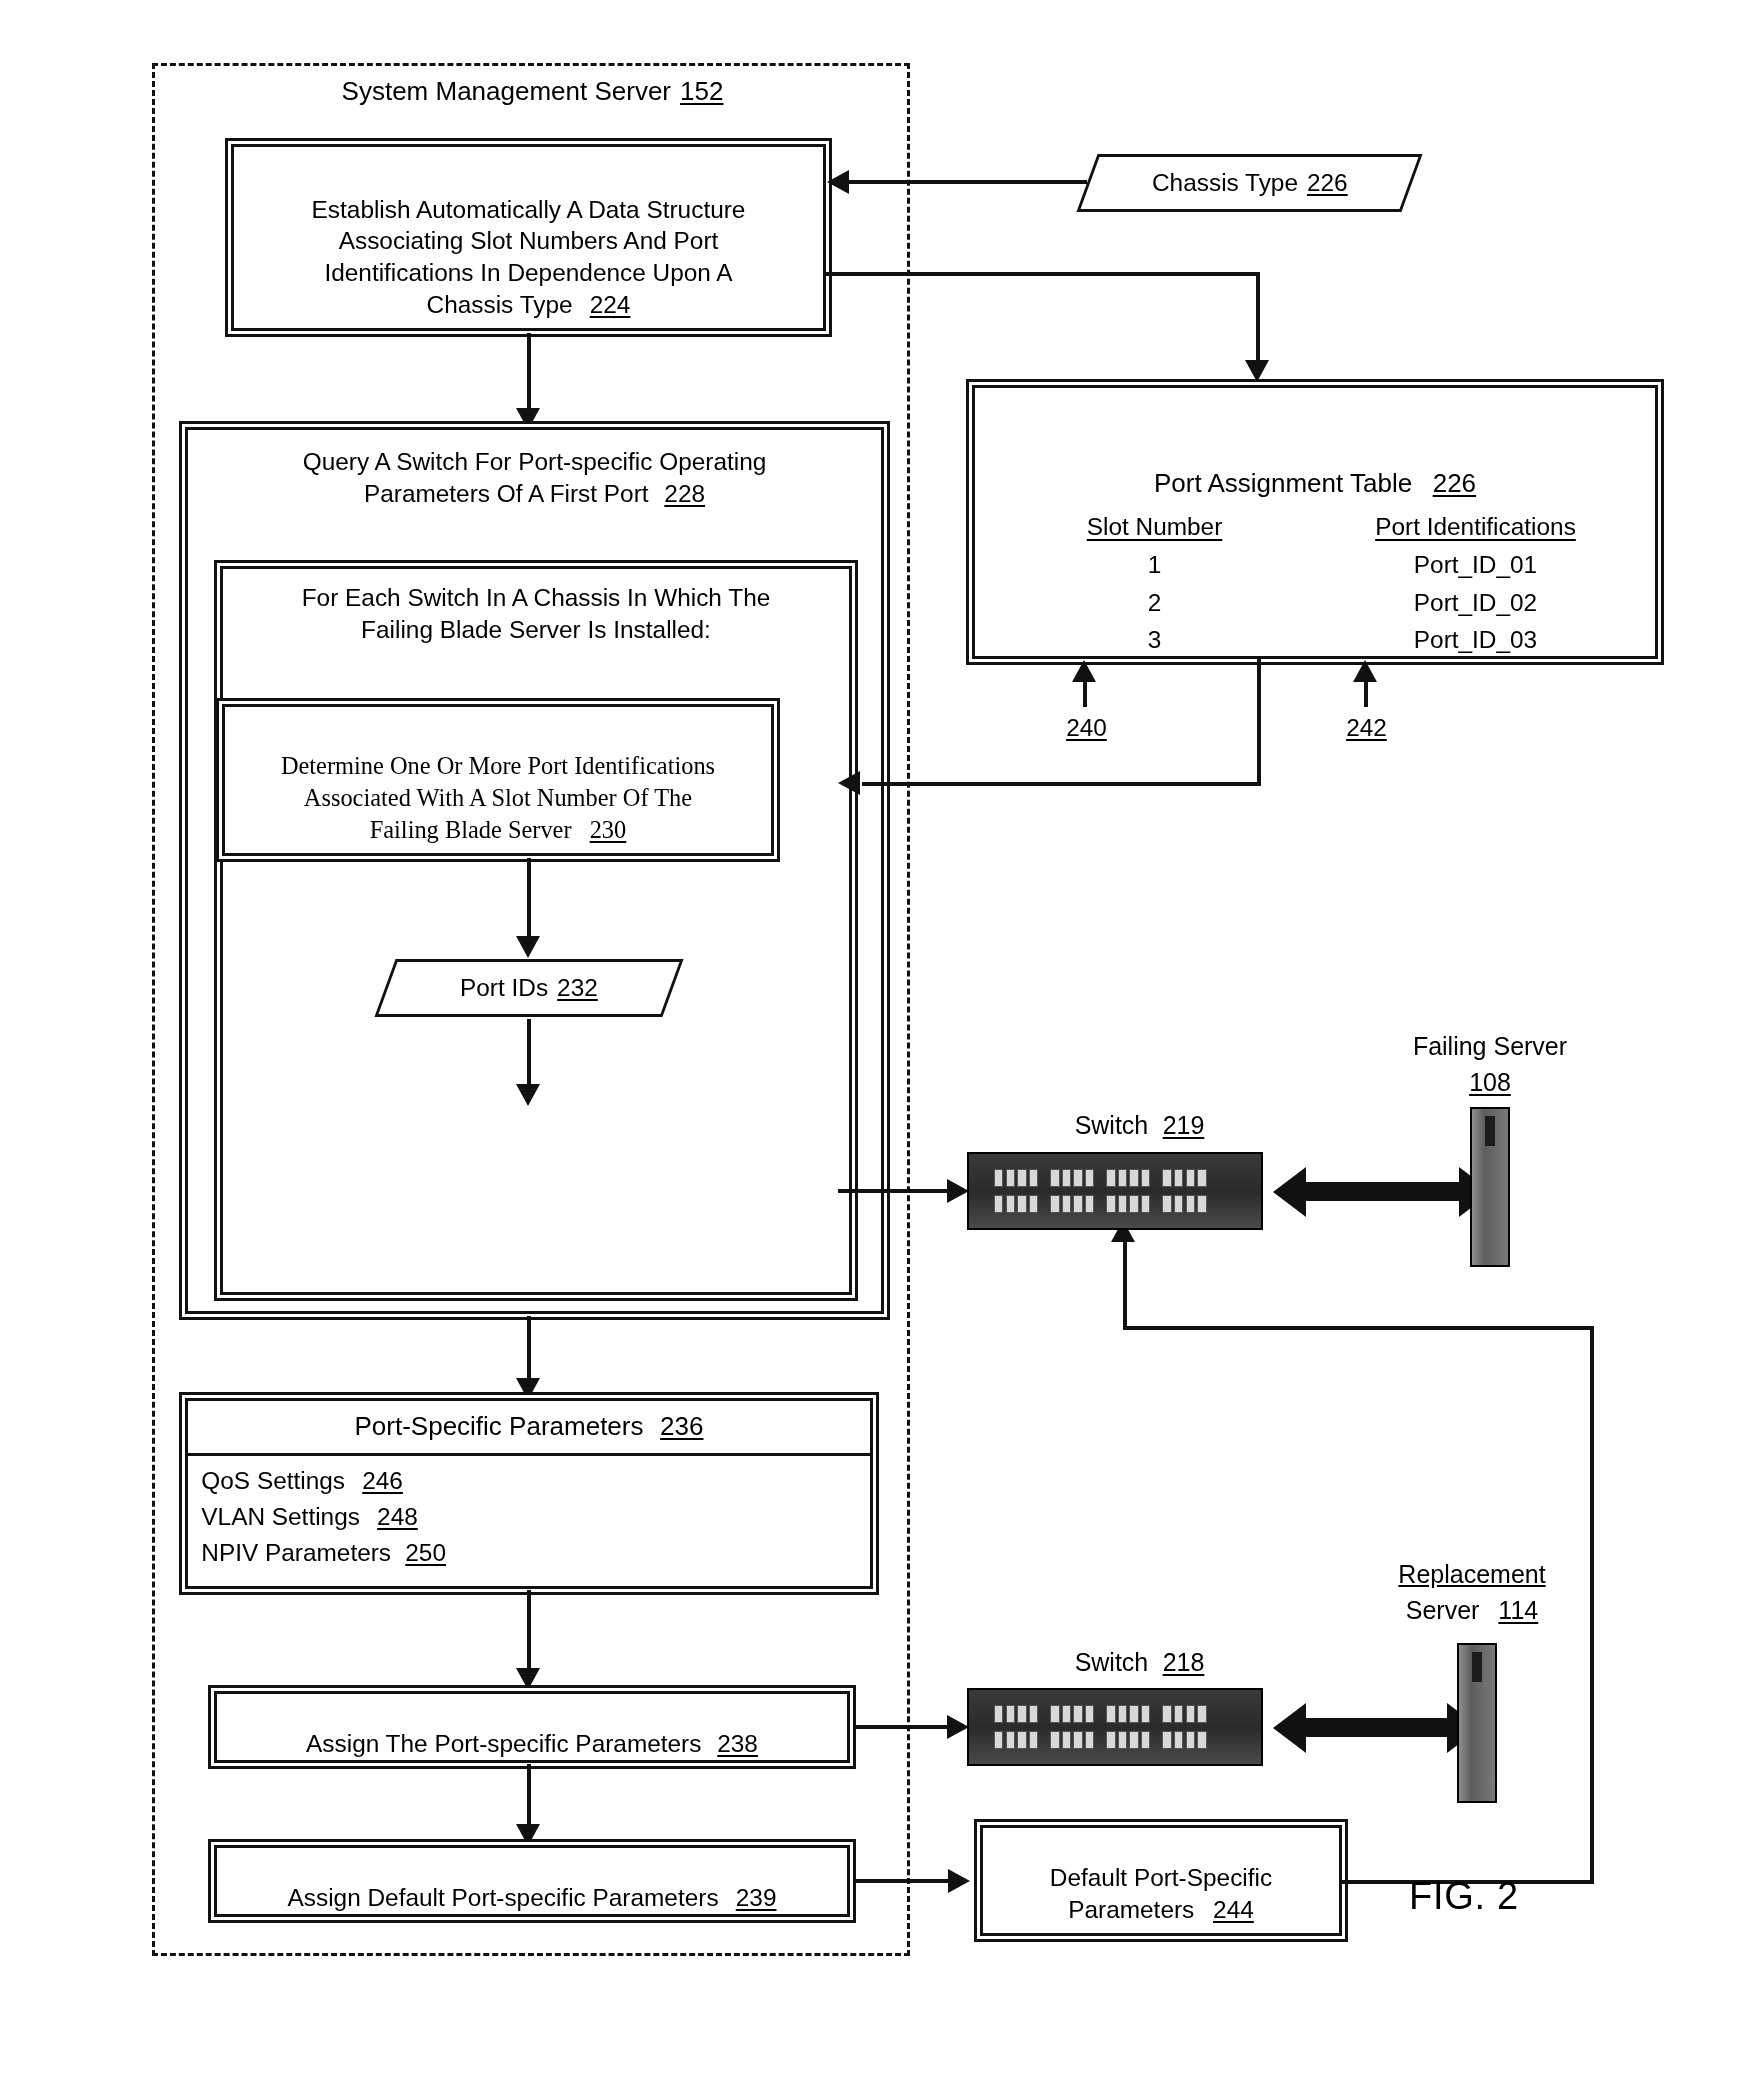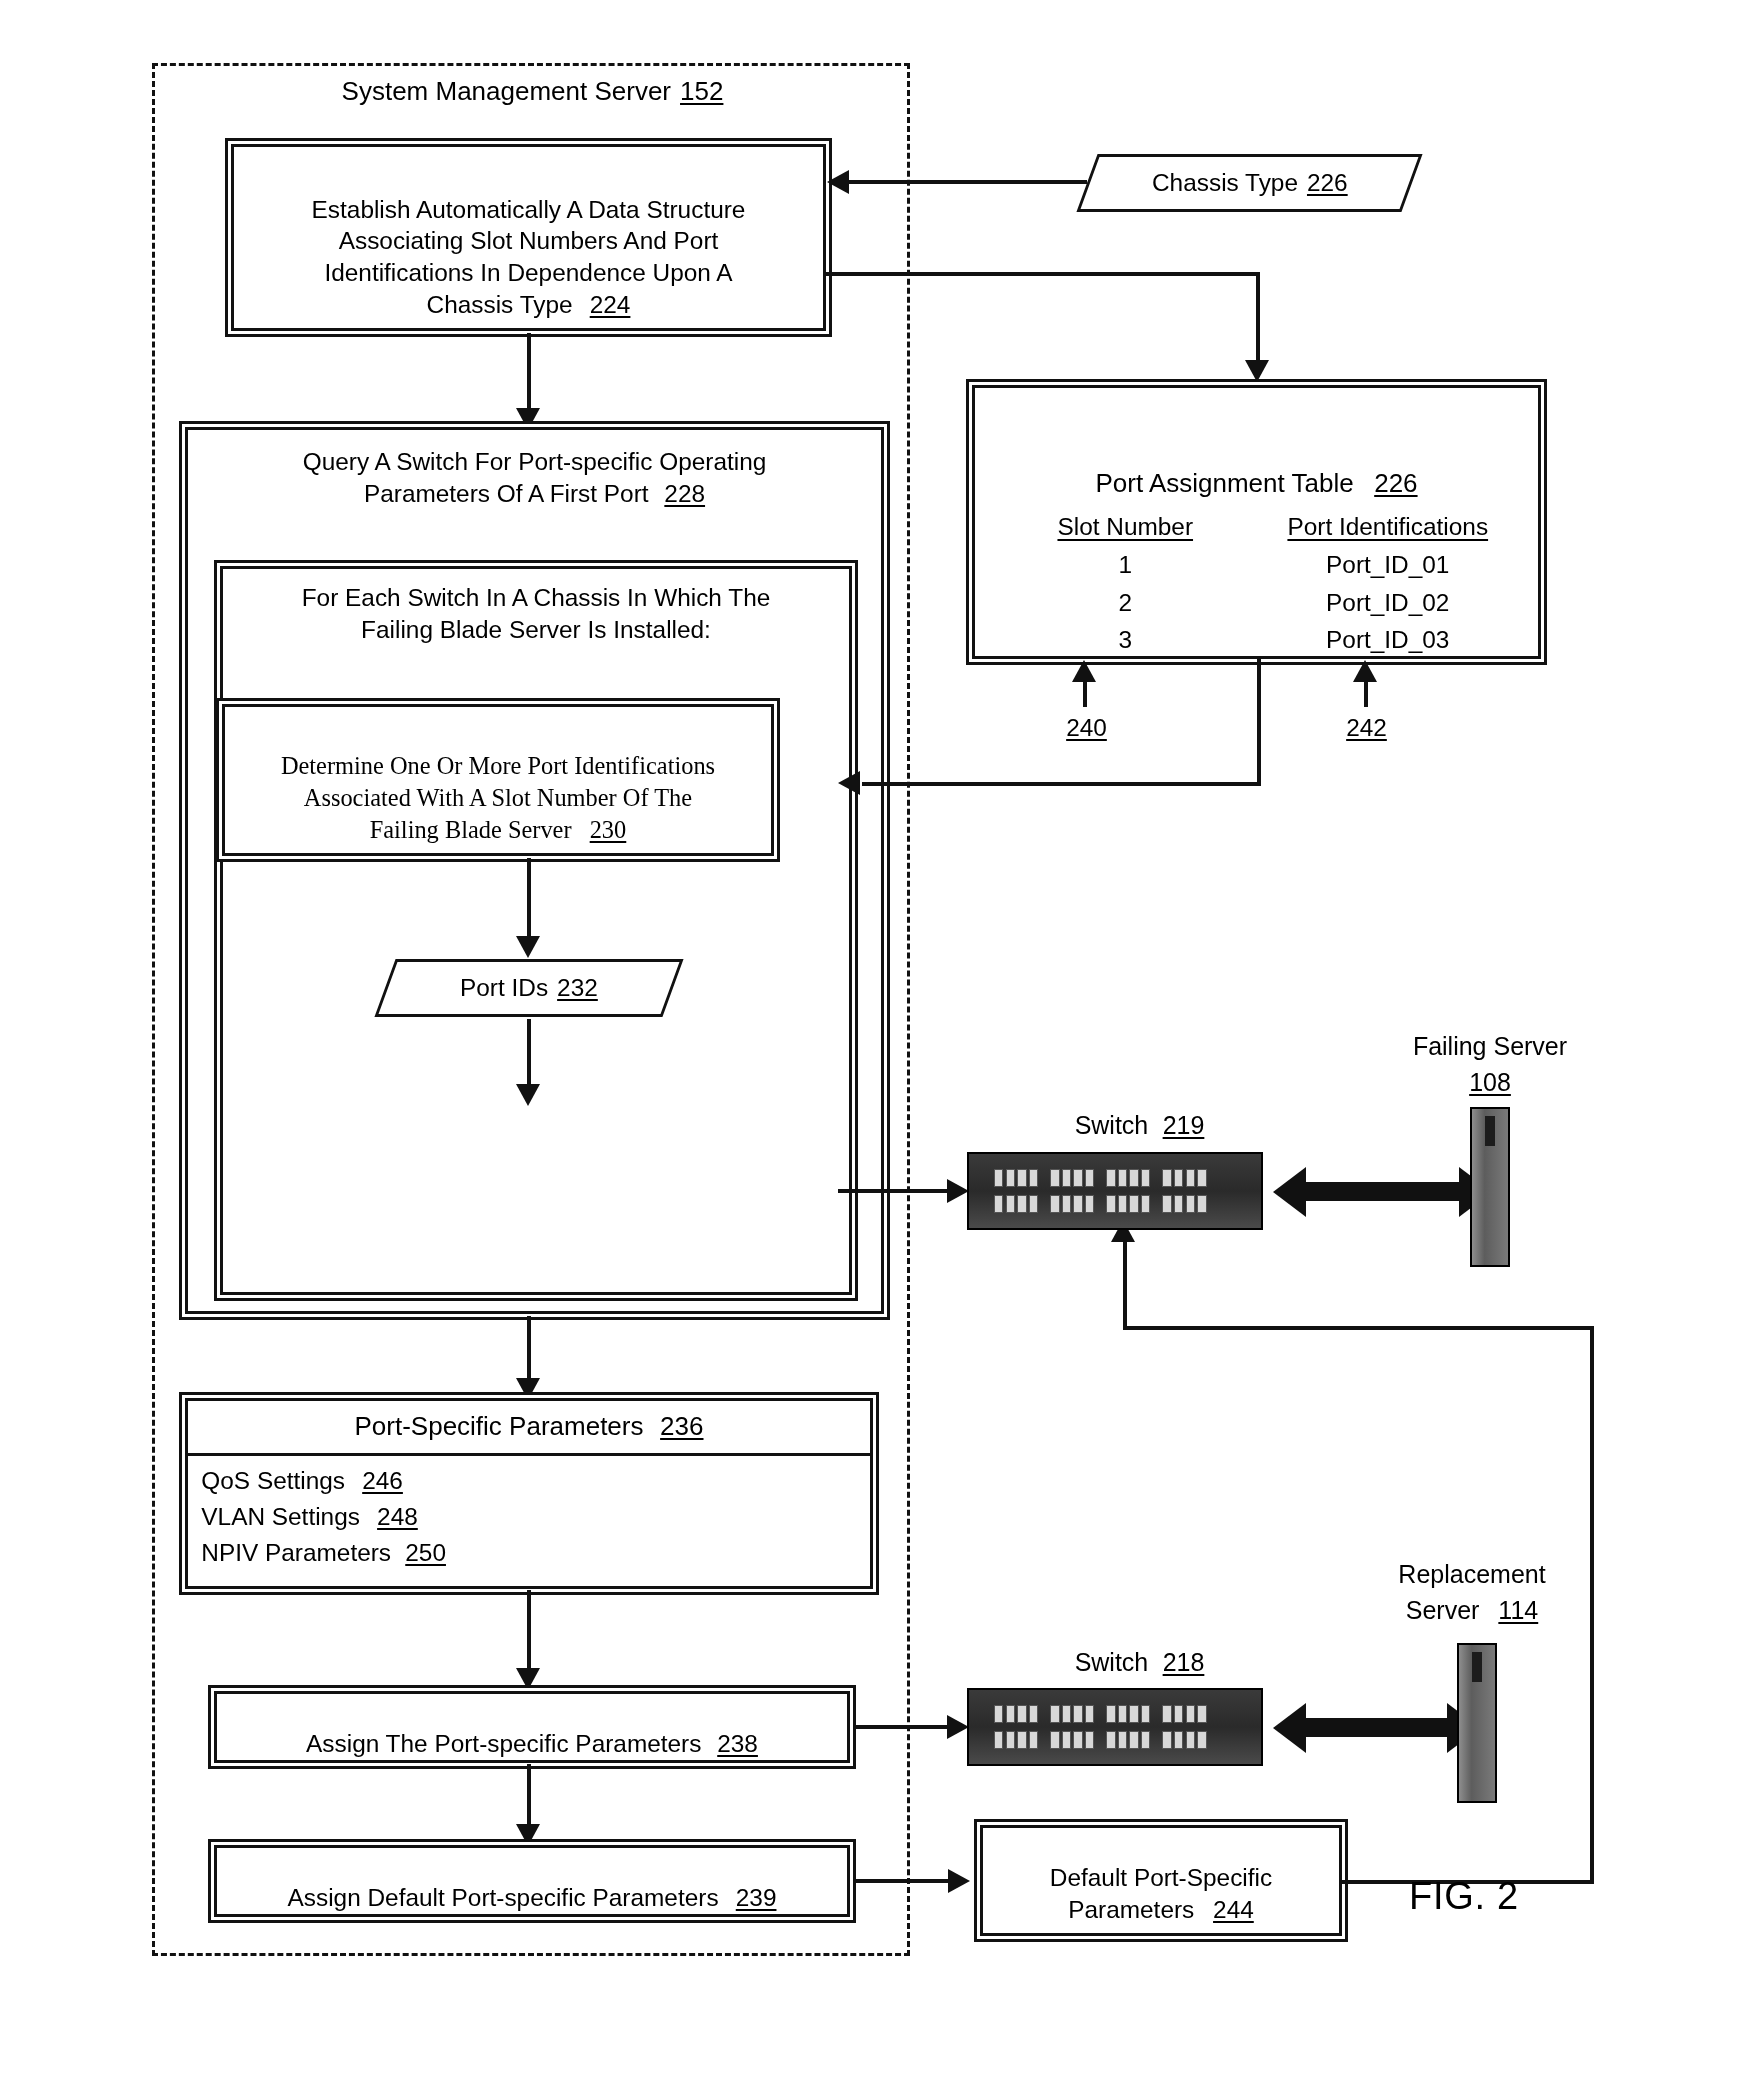--- a/index.html
+++ b/index.html
@@ -89,21 +89,21 @@
   .sw-group{display:flex;gap:2.2px;}
   .sw-port{width:7.4px;height:16.3px;background:#d8d8d8;border:0.7px solid #555;}
   
   .blade{
     background:linear-gradient(90deg,#8e8e8e 0%, #5d5d5d 35%, #7a7a7a 100%);
     border:2.2px solid #000;box-sizing:border-box;
     display:flex;justify-content:center;padding-top:7.4px;
   }
   .blade-notch{width:10.4px;height:30px;background:#1c1c1c;}
   
-  #pat-outer{left:972px; top:385px; width:569px; height:274px;}
+  #pat-outer{left:972px; top:385px; width:686px; height:274px;}
   .pat-grid{
     display:grid;grid-template-columns:1fr 1fr;width:100%;
     text-align:center;row-gap:6px;margin-top:10.4px;font-size:24.4px;
   }
   .pat-head{ text-decoration:underline; text-underline-offset:3.7px;}
   .caption-fig{font-size:38px;letter-spacing:0.7px;}
 </style>
 </head>
 <body>
 
@@ -409,21 +409,21 @@
           <i class="sw-port"></i>
           <i class="sw-port"></i>
           <i class="sw-port"></i>
           <i class="sw-port"></i>
         </div>
     </div>
   </div>
 
   <div class="abs dbl-arrow" style="left:1304px;top:1718px;width:145px;"></div>
 
-  <div class="abs t-lbl" style="left:1339px;top:1560px;width:266px;text-align:center;">Replacement</div>
+  <div class="abs t-lbl" style="left:1339px;top:1560px;width:266px;text-align:center;text-decoration:underline;">Replacement</div>
   <div class="abs t-lbl" style="left:1339px;top:1596px;width:266px;text-align:center;">
     <span>Server</span>
     <span class="num" style="margin-left:12px;">114</span>
   </div>
   <div class="abs blade" style="left:1457px;top:1643px;width:40px;height:160px;">
     <div class="blade-notch"></div>
   </div>
 
   <div class="abs caption-fig" style="left:1409px;top:1875px;width:207px;text-align:left;">FIG. 2</div>
 

